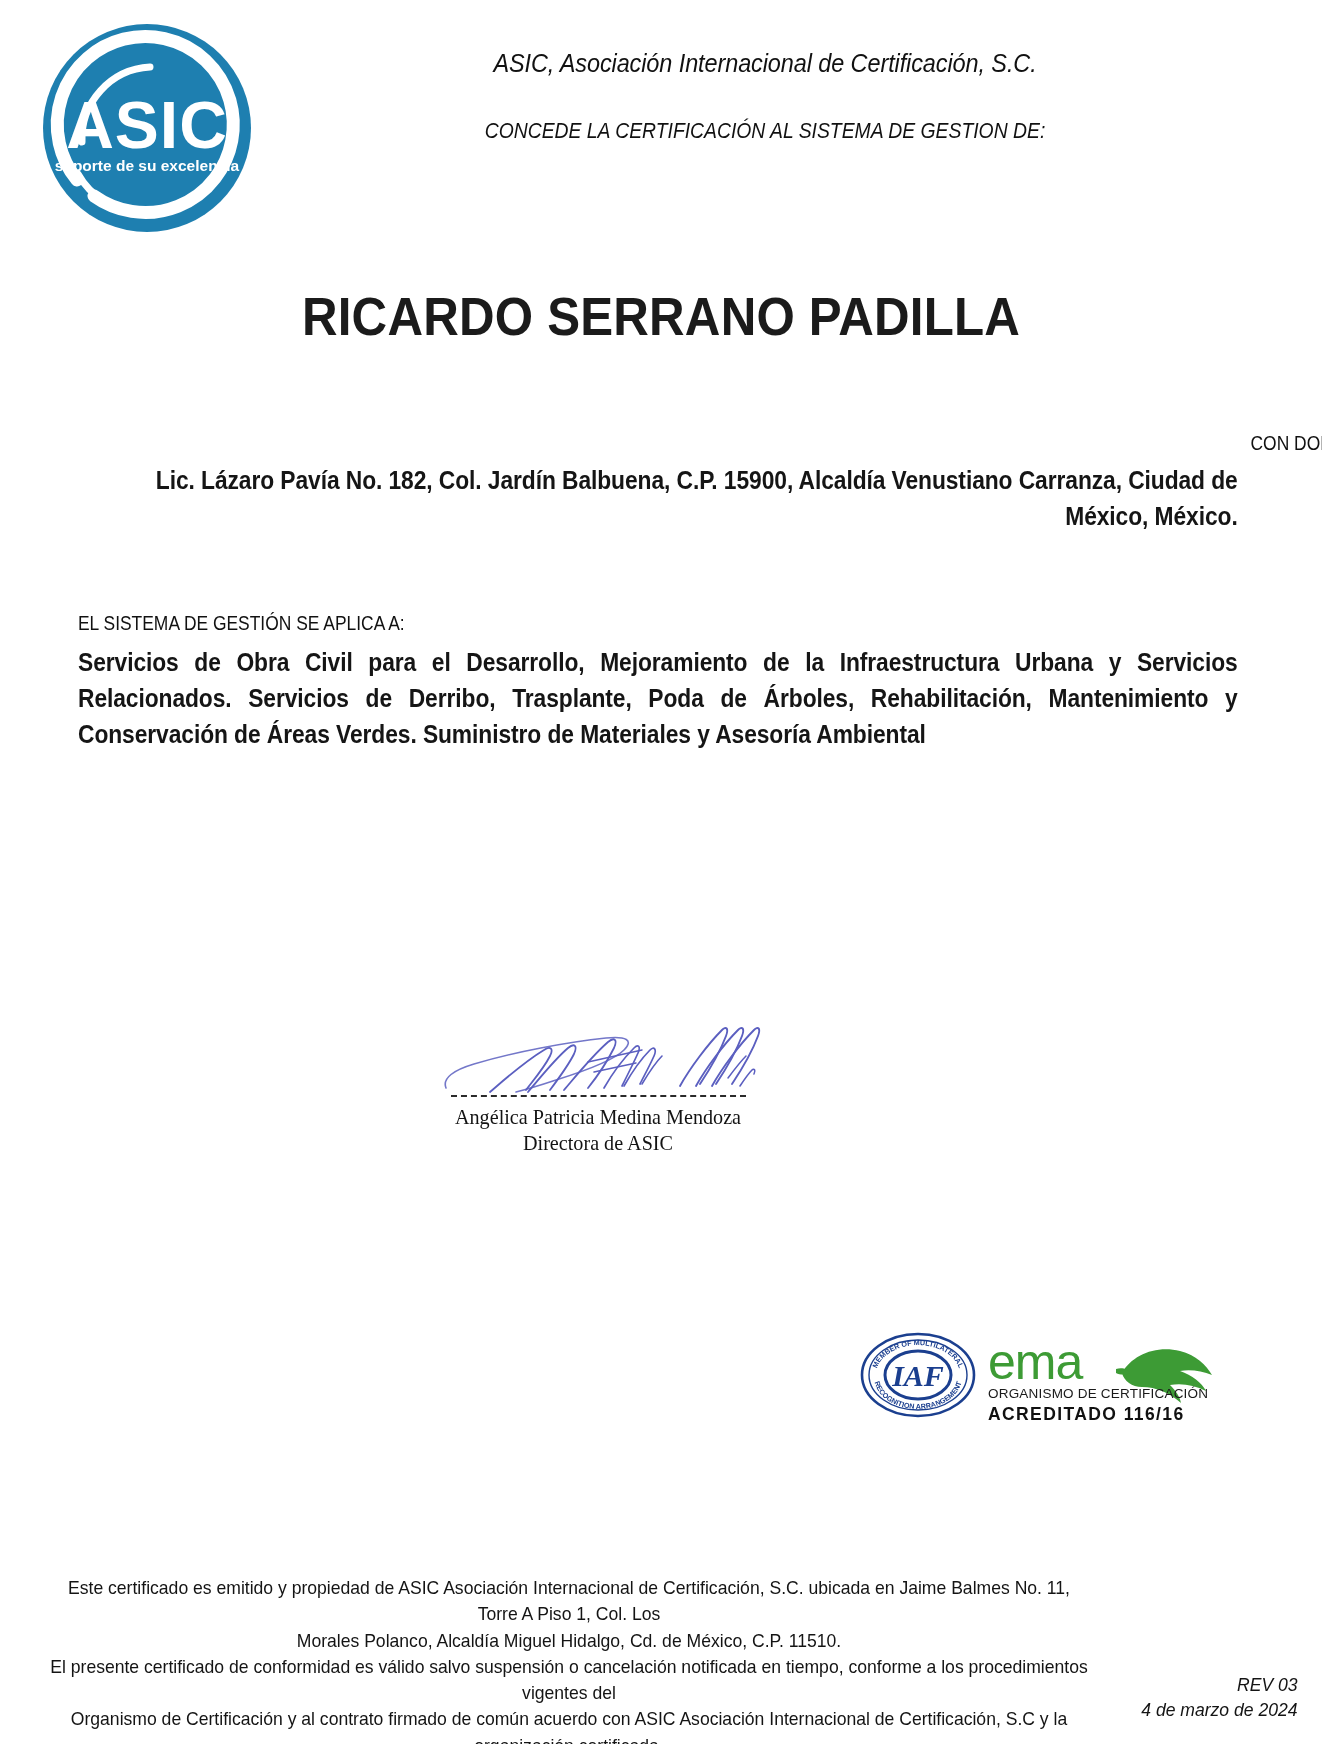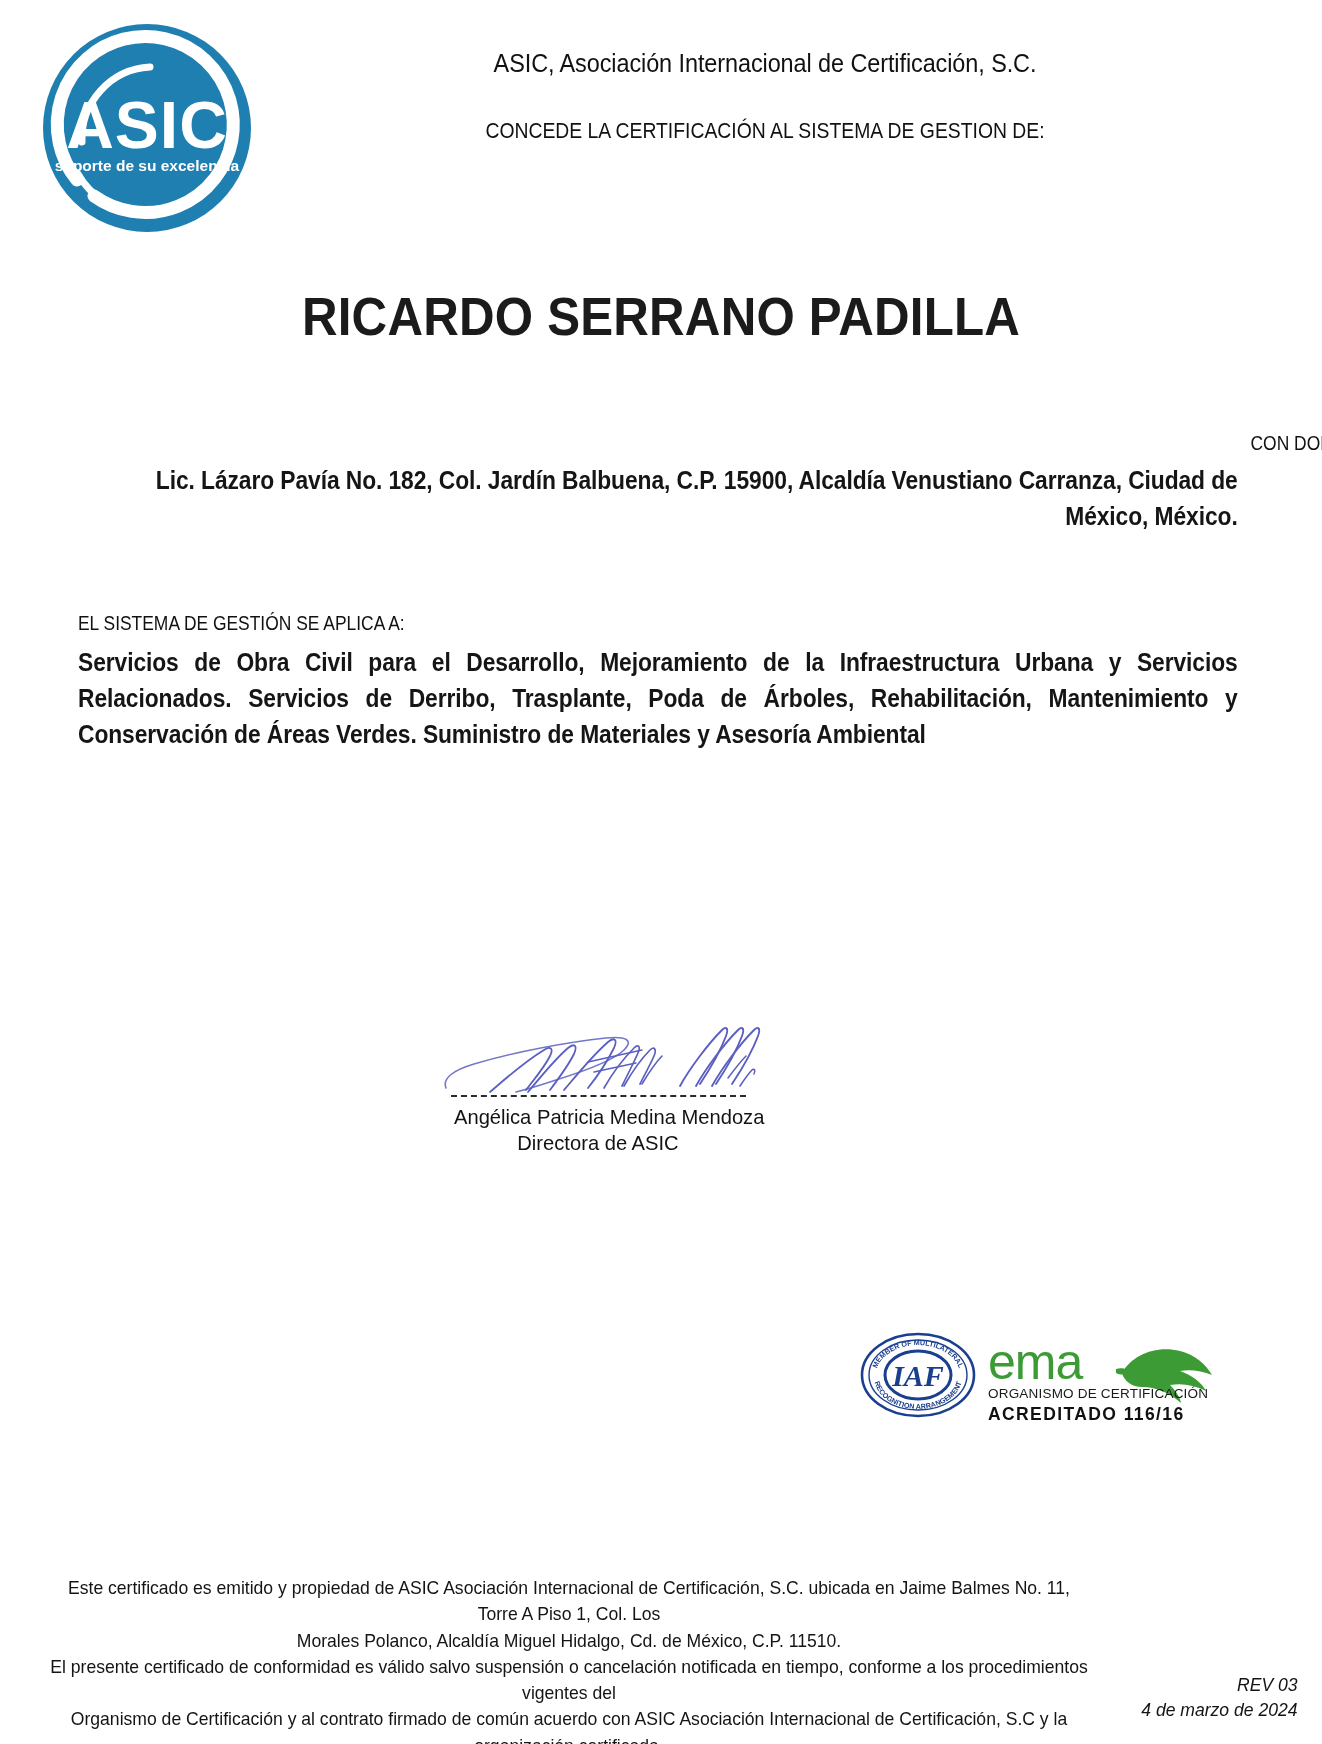--- a/index.html
+++ b/index.html
@@ -37,20 +37,21 @@
     height: 212px;
   }
   .logo-svg { display: block; }
 
   .header-text {
     position: absolute;
     left: 265px;
     top: 48px;
     width: 1000px;
     text-align: center;
+    font-style: italic;
   }
   .org-line {
     font-size: 25.5px;
     font-weight: 400;
     letter-spacing: -0.1px;
     color: #111;
     line-height: 1.2;
     transform: scaleX(0.92);
     transform-origin: center top;
   }
@@ -117,20 +118,21 @@
   .blk-norma { margin-top: 57px; }
   .blk-norma .value-bold { margin-top: 2px; font-size: 27px; letter-spacing: -0.3px;}
 
   
   .signature-block {
     position: absolute;
     top: 1000px;
     left: 448px;
     width: 300px;
     text-align: center;
+    font-family: Liberation Serif, serif;
   }
   .sig-img {
     position: relative;
     height: 95px;
     width: 340px;
     margin-left: -20px;
   }
   .sig-img svg { position: absolute; left: 0; top: 0; }
   .sig-rule {
     width: 295px;

